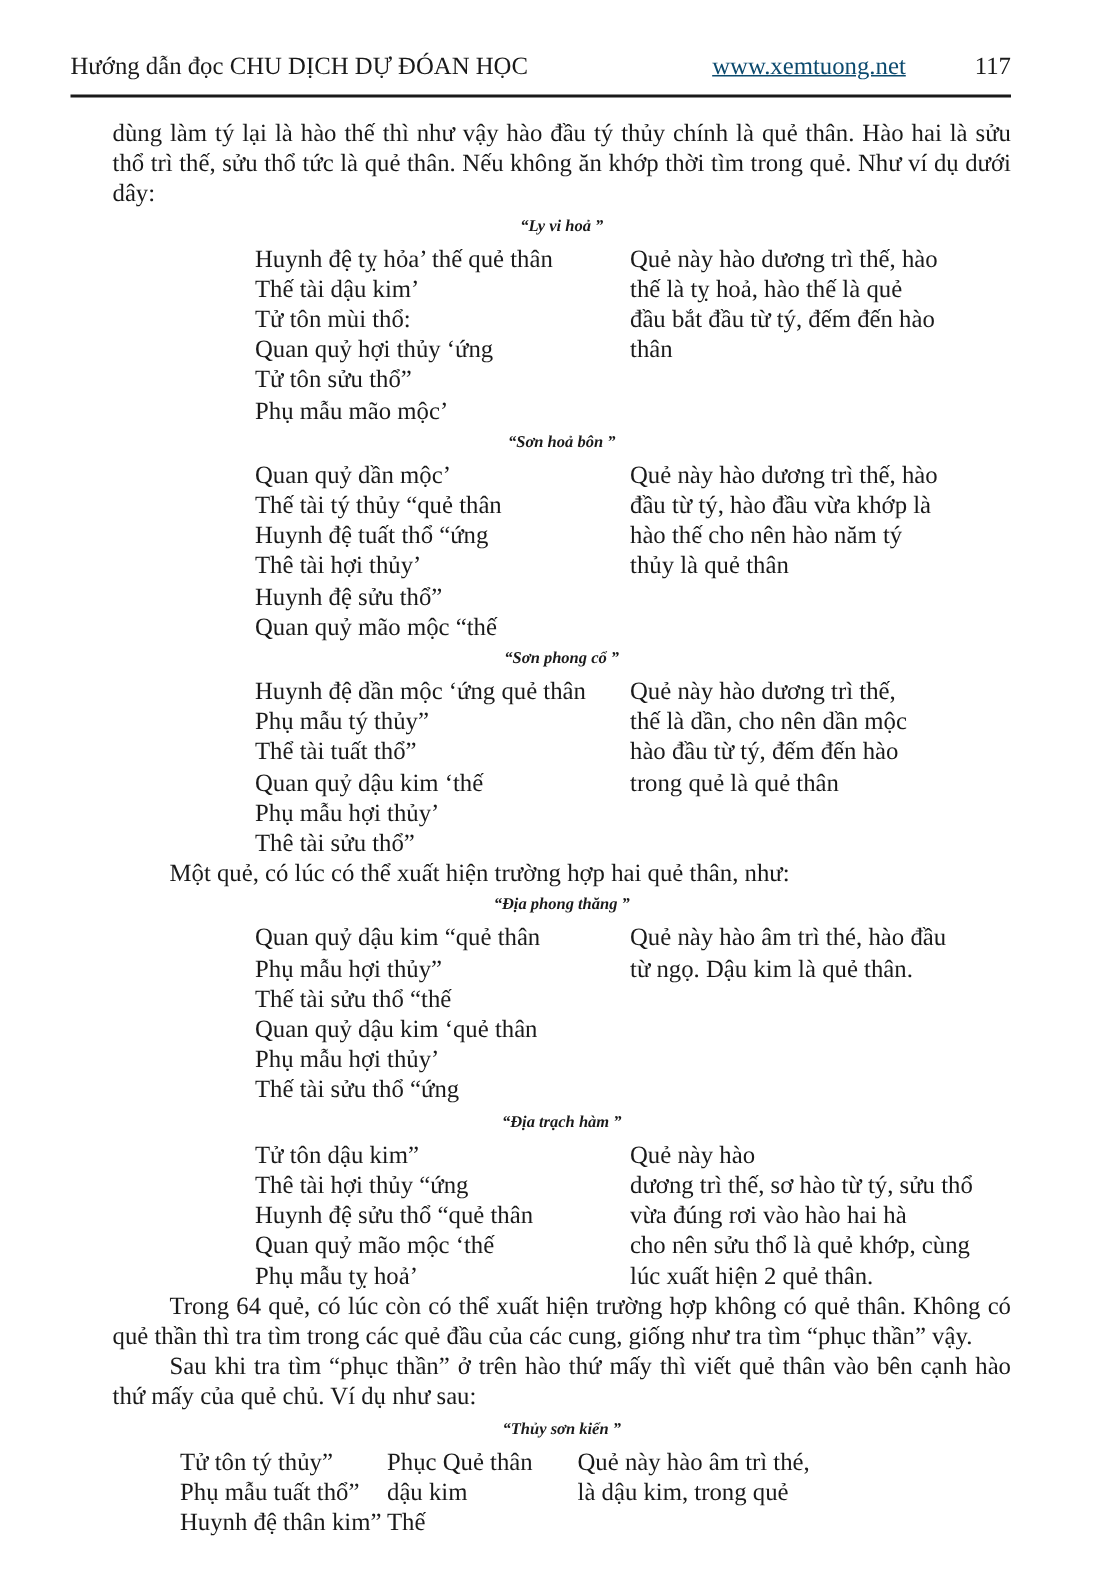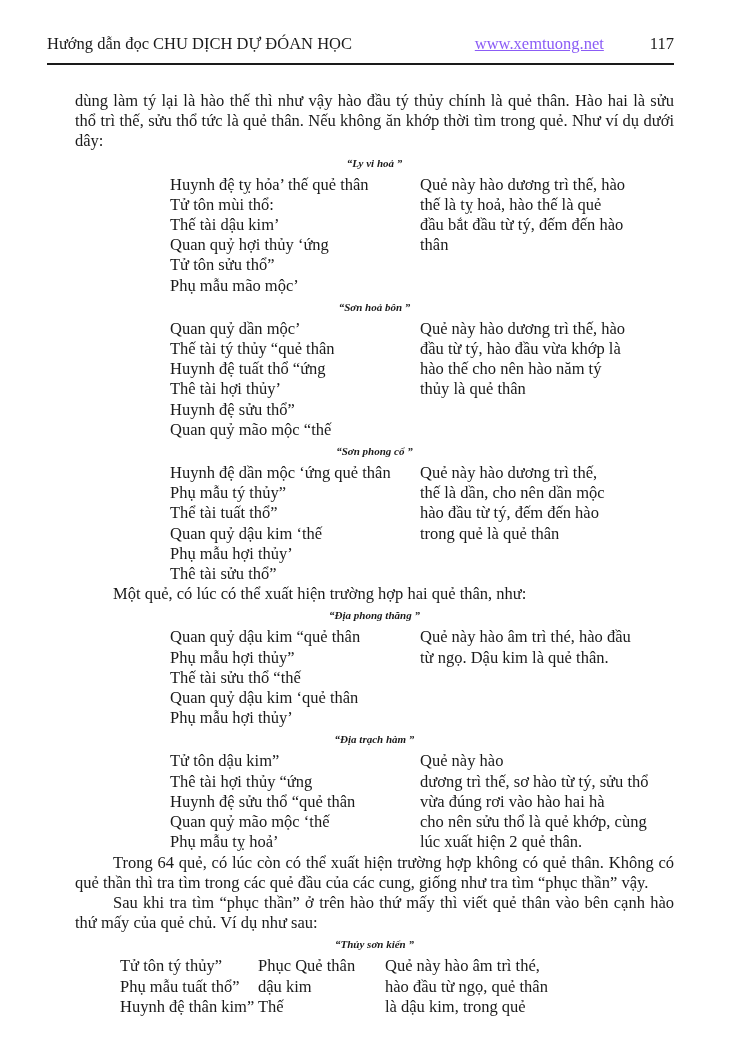--- a/index.html
+++ b/index.html
@@ -16,27 +16,27 @@
   }
   .header {
     display: flex;
     align-items: baseline;
     margin: 34px 70px 0 47px;
     padding-bottom: 9px;
     border-bottom: 2px solid #1a1a1a;
   }
   .header-title { flex: 1; }
   .header-link {
-    color: #8b5cf6;
+    color: #0c4a6e;
     text-decoration: underline;
     margin-right: 46px;
     cursor: pointer;
   }
   .content {
-    margin: 26px 70px 0 75px;
+    margin: 14px 70px 0 75px;
     line-height: 20.2px;
   }
   p.para { margin: 0; text-align: justify; }
   p.indent { text-indent: 38px; }
   .sec-heading {
     text-align: center;
     font-weight: bold;
     font-style: italic;
     font-size: 11px;
     line-height: 21px;
@@ -63,22 +63,22 @@
   </div>
 
   <div class="content">
 
     <p class="para">dùng làm tý lại là hào thế thì như vậy hào đầu tý thủy chính là quẻ thân. Hào hai là sửu thổ trì thế, sửu thổ tức là quẻ thân. Nếu không ăn khớp thời tìm trong quẻ. Như ví dụ dưới dây:</p>
 
     <div class="sec-heading">“Ly vi hoả ”</div>
     <div class="section">
       <div class="col-left">
           <div class="line">Huynh đệ tỵ hỏa’ thế quẻ thân</div>
+          <div class="line">Thế tài dậu kim’</div>
           <div class="line">Tử tôn mùi thổ:</div>
-          <div class="line">Thế tài dậu kim’</div>
           <div class="line">Quan quỷ hợi thủy ‘ứng</div>
           <div class="line">Tử tôn sửu thổ”</div>
           <div class="line">Phụ mẫu mão mộc’</div>
         </div>
       <div class="col-right">
           <div class="line">Quẻ này hào dương trì thế, hào</div>
           <div class="line">thế là tỵ hoả, hào thế là quẻ</div>
           <div class="line">đầu bắt đầu từ tý, đếm đến hào</div>
           <div class="line">thân</div>
         </div>
@@ -123,20 +123,21 @@
     <p class="para indent">Một quẻ, có lúc có thể xuất hiện trường hợp hai quẻ thân, như:</p>
 
     <div class="sec-heading">“Địa phong thăng ”</div>
     <div class="section">
       <div class="col-left">
           <div class="line">Quan quỷ dậu kim “quẻ thân</div>
           <div class="line">Phụ mẫu hợi thủy”</div>
           <div class="line">Thế tài sửu thổ “thế</div>
           <div class="line">Quan quỷ dậu kim ‘quẻ thân</div>
           <div class="line">Phụ mẫu hợi thủy’</div>
+          <div class="line">Thế tài sửu thổ “ứng</div>
         </div>
       <div class="col-right">
           <div class="line">Quẻ này hào âm trì thé, hào đầu</div>
           <div class="line">từ ngọ. Dậu kim là quẻ thân.</div>
         </div>
     </div>
 
     <div class="sec-heading">“Địa trạch hàm ”</div>
     <div class="section">
       <div class="col-left">
@@ -165,19 +166,18 @@
           <div class="line">Phụ mẫu tuất thổ”</div>
           <div class="line">Huynh đệ thân kim”</div>
         </div>
       <div class="fcol2">
           <div class="line">Phục Quẻ thân</div>
           <div class="line">dậu kim</div>
           <div class="line">Thế</div>
         </div>
       <div class="fcol3">
           <div class="line">Quẻ này hào âm trì thé,</div>
-          <div class="line">hào đầu từ ngọ, quẻ thân</div>
           <div class="line">là dậu kim, trong quẻ</div>
         </div>
     </div>
 
   </div>
 </div>
 
 </body></html>

